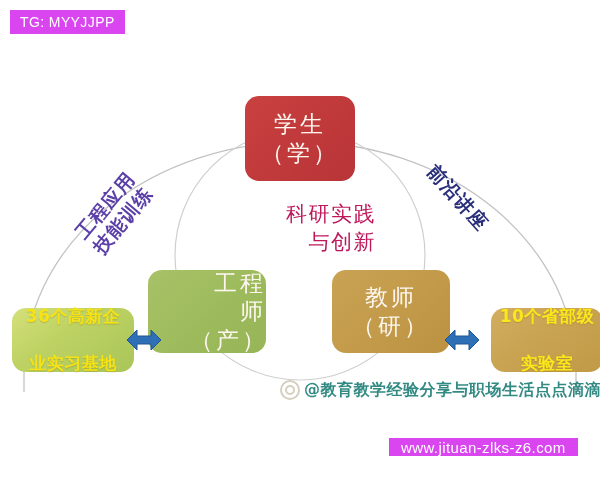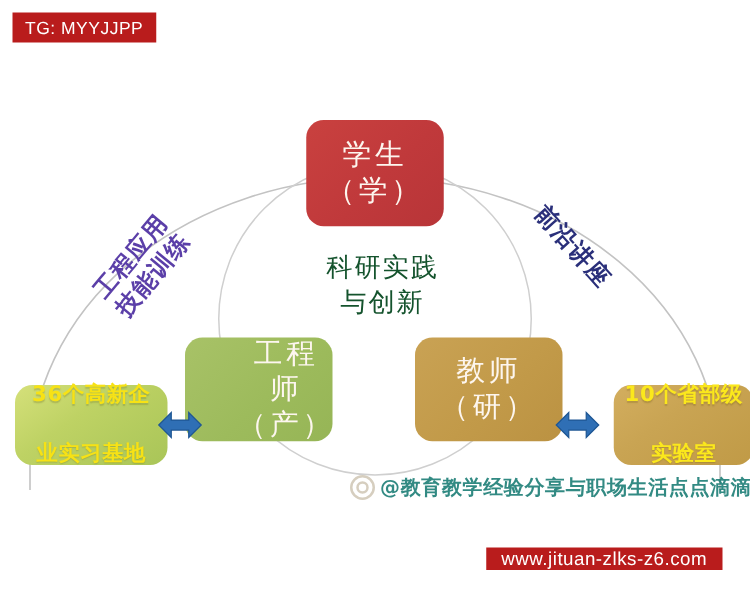--- a/index.html
+++ b/index.html
@@ -18,21 +18,21 @@
     position: relative;
     width: 600px;
     height: 480px;
     background: #ffffff;
     overflow: hidden;
   }
 
   
   .badge {
     position: absolute;
-    background: #b91c1c;
+    background: #d946ef;
     color: #ffffff;
     font-family: "Liberation Sans", sans-serif;
     letter-spacing: 0.4px;
     display: flex;
     align-items: center;
     justify-content: center;
     white-space: nowrap;
   }
   #tg-badge {
     left: 10px;
@@ -60,21 +60,21 @@
 
   
   .node {
     position: absolute;
     border-radius: 14px;
     display: flex;
     flex-direction: column;
     align-items: center;
     justify-content: center;
     box-sizing: border-box;
-    text-align: center;
+    text-align: right;
   }
   .node .line {
     display: block;
     line-height: 1.24;
   }
 
   
   .core {
     color: #fdf6ef;
     font-weight: 400;
@@ -159,22 +159,22 @@
     font-size: 19px;
     transform: rotate(48deg);
     transform-origin: center center;
     letter-spacing: 1px;
   }
   #label-center {
     position: absolute;
     left: 236px;
     top: 200px;
     width: 140px;
-    text-align: center;
-    color: #14532d;
+    text-align: right;
+    color: #be185d;
     font-size: 21px;
     line-height: 1.35;
     letter-spacing: 1.5px;
   }
   #label-center .line { display: block; }
   .curve-label .line { display: block; }
 
   
   .arrow {
     position: absolute;

